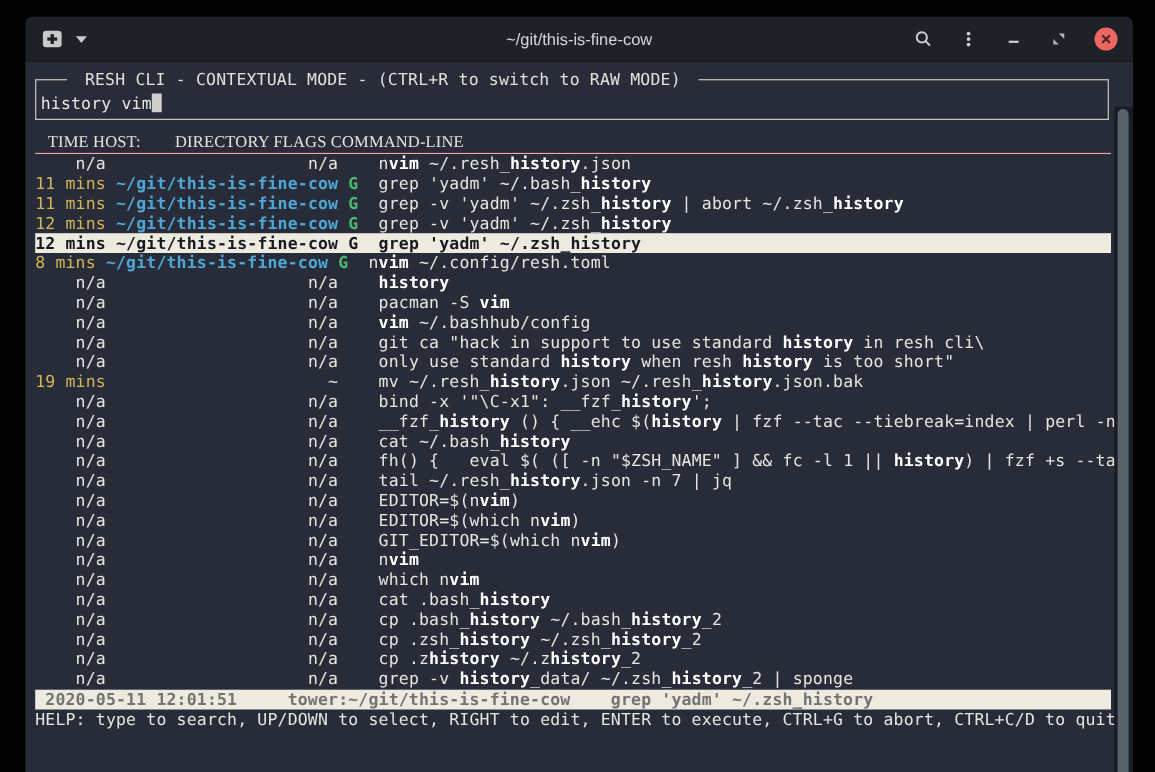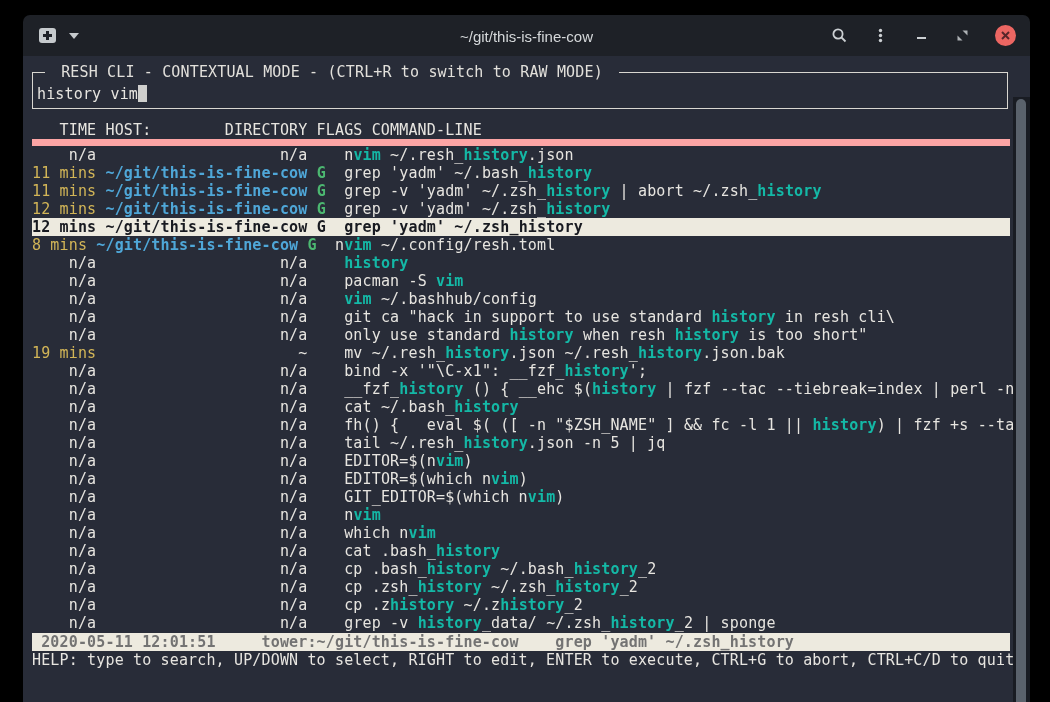--- a/index.html
+++ b/index.html
@@ -20,32 +20,32 @@
             color:#d5d8da;font-size:15px;white-space:nowrap;}
   .tb-right{position:absolute;right:14px;top:0;height:41px;display:flex;align-items:center;gap:24px;}
   .tb-icon{width:17px;height:17px;display:flex;align-items:center;justify-content:center;}
   .close-btn{width:21px;height:21px;border-radius:50%;background:#ec6662;display:flex;
              align-items:center;justify-content:center;}
   
   .terminal{flex:1;background:#282c38;position:relative;color:#e7e5e0;font-size:15px;
             letter-spacing:0.15px;padding:7px 26px 0 9px;box-sizing:border-box;overflow:hidden;}
   .search-box{border:1px solid #d9d7d1;position:relative;margin-top:9px;width:976px;
               box-sizing:border-box;padding:12px 8px 5px 4px;}
-  .box-label{position:absolute;top:-10px;left:12px;background:#282c38;padding:0 7px;
+  .box-label{position:absolute;top:-10px;left:28px;background:#282c38;padding:0 7px;
              line-height:19px;color:#e2e0db;white-space:pre;}
   .query-line{line-height:18px;white-space:pre;}
   .cursor{display:inline-block;width:9px;height:17px;background:#cfcfcd;vertical-align:-3px;}
   .grid{width:978px;}
-  .hdr{margin-top:12px;line-height:18px;white-space:pre;border-bottom:7px solid #fca5a5;}
+  .hdr{margin-top:12px;line-height:18px;white-space:pre;border-bottom:1px solid #fca5a5;font-family:Liberation Serif, serif;}
   .row{line-height:18px;white-space:pre;}
   .row span{color:#e7e5e0;}
   .row .c-time{color:#d2b557;}
   .row .c-dir{color:#4fa7d8;font-weight:700;}
   .row .c-flag{color:#4cb871;font-weight:700;}
-  .row .hl{color:#14b8a6;font-weight:700;}
+  .row .hl{color:#ffffff;font-weight:700;}
   .row.sel{background:#edeadf;}
   .row.sel span{color:#181a21;font-weight:700;}
   .statusbar{margin-top:1px;background:#edeadf;color:#737373;font-weight:700;
              line-height:18px;white-space:pre;width:978px;}
   .help{line-height:18px;white-space:pre;}
   
   .scroll-track{position:absolute;top:41px;right:0;bottom:0;width:17px;background:#191c23;}
   .scroll-thumb{position:absolute;top:2px;bottom:2px;left:3px;width:10px;background:#5a626c;
                 border-radius:5px;}
 </style>
@@ -114,21 +114,21 @@
           <div class="row"><span>    n/a</span><span> </span><span>                   n/a</span><span> </span><span> </span><span>  </span><span class="hl">history</span></div>
           <div class="row"><span>    n/a</span><span> </span><span>                   n/a</span><span> </span><span> </span><span>  </span><span>pacman -S </span><span class="hl">vim</span></div>
           <div class="row"><span>    n/a</span><span> </span><span>                   n/a</span><span> </span><span> </span><span>  </span><span class="hl">vim</span><span> ~/.bashhub/config</span></div>
           <div class="row"><span>    n/a</span><span> </span><span>                   n/a</span><span> </span><span> </span><span>  </span><span>git ca "hack in support to use standard </span><span class="hl">history</span><span> in resh cli\</span></div>
           <div class="row"><span>    n/a</span><span> </span><span>                   n/a</span><span> </span><span> </span><span>  </span><span>only use standard </span><span class="hl">history</span><span> when resh </span><span class="hl">history</span><span> is too short"</span></div>
           <div class="row"><span class="c-time">19 mins</span><span> </span><span>                     ~</span><span> </span><span> </span><span>  </span><span>mv ~/.resh_</span><span class="hl">history</span><span>.json ~/.resh_</span><span class="hl">history</span><span>.json.bak</span></div>
           <div class="row"><span>    n/a</span><span> </span><span>                   n/a</span><span> </span><span> </span><span>  </span><span>bind -x '"\C-x1": __fzf_</span><span class="hl">history</span><span>';</span></div>
           <div class="row"><span>    n/a</span><span> </span><span>                   n/a</span><span> </span><span> </span><span>  </span><span>__fzf_</span><span class="hl">history</span><span> () { __ehc $(</span><span class="hl">history</span><span> | fzf --tac --tiebreak=index | perl -ne</span></div>
           <div class="row"><span>    n/a</span><span> </span><span>                   n/a</span><span> </span><span> </span><span>  </span><span>cat ~/.bash_</span><span class="hl">history</span></div>
           <div class="row"><span>    n/a</span><span> </span><span>                   n/a</span><span> </span><span> </span><span>  </span><span>fh() {   eval $( ([ -n "$ZSH_NAME" ] &amp;&amp; fc -l 1 || </span><span class="hl">history</span><span>) | fzf +s --tac</span></div>
-          <div class="row"><span>    n/a</span><span> </span><span>                   n/a</span><span> </span><span> </span><span>  </span><span>tail ~/.resh_</span><span class="hl">history</span><span>.json -n 5 | jq</span></div>
+          <div class="row"><span>    n/a</span><span> </span><span>                   n/a</span><span> </span><span> </span><span>  </span><span>tail ~/.resh_</span><span class="hl">history</span><span>.json -n 7 | jq</span></div>
           <div class="row"><span>    n/a</span><span> </span><span>                   n/a</span><span> </span><span> </span><span>  </span><span>EDITOR=$(n</span><span class="hl">vim</span><span>)</span></div>
           <div class="row"><span>    n/a</span><span> </span><span>                   n/a</span><span> </span><span> </span><span>  </span><span>EDITOR=$(which n</span><span class="hl">vim</span><span>)</span></div>
           <div class="row"><span>    n/a</span><span> </span><span>                   n/a</span><span> </span><span> </span><span>  </span><span>GIT_EDITOR=$(which n</span><span class="hl">vim</span><span>)</span></div>
           <div class="row"><span>    n/a</span><span> </span><span>                   n/a</span><span> </span><span> </span><span>  </span><span>n</span><span class="hl">vim</span></div>
           <div class="row"><span>    n/a</span><span> </span><span>                   n/a</span><span> </span><span> </span><span>  </span><span>which n</span><span class="hl">vim</span></div>
           <div class="row"><span>    n/a</span><span> </span><span>                   n/a</span><span> </span><span> </span><span>  </span><span>cat .bash_</span><span class="hl">history</span></div>
           <div class="row"><span>    n/a</span><span> </span><span>                   n/a</span><span> </span><span> </span><span>  </span><span>cp .bash_</span><span class="hl">history</span><span> ~/.bash_</span><span class="hl">history</span><span>_2</span></div>
           <div class="row"><span>    n/a</span><span> </span><span>                   n/a</span><span> </span><span> </span><span>  </span><span>cp .zsh_</span><span class="hl">history</span><span> ~/.zsh_</span><span class="hl">history</span><span>_2</span></div>
           <div class="row"><span>    n/a</span><span> </span><span>                   n/a</span><span> </span><span> </span><span>  </span><span>cp .z</span><span class="hl">history</span><span> ~/.z</span><span class="hl">history</span><span>_2</span></div>
           <div class="row"><span>    n/a</span><span> </span><span>                   n/a</span><span> </span><span> </span><span>  </span><span>grep -v </span><span class="hl">history</span><span>_data/ ~/.zsh_</span><span class="hl">history</span><span>_2 | sponge</span></div>

